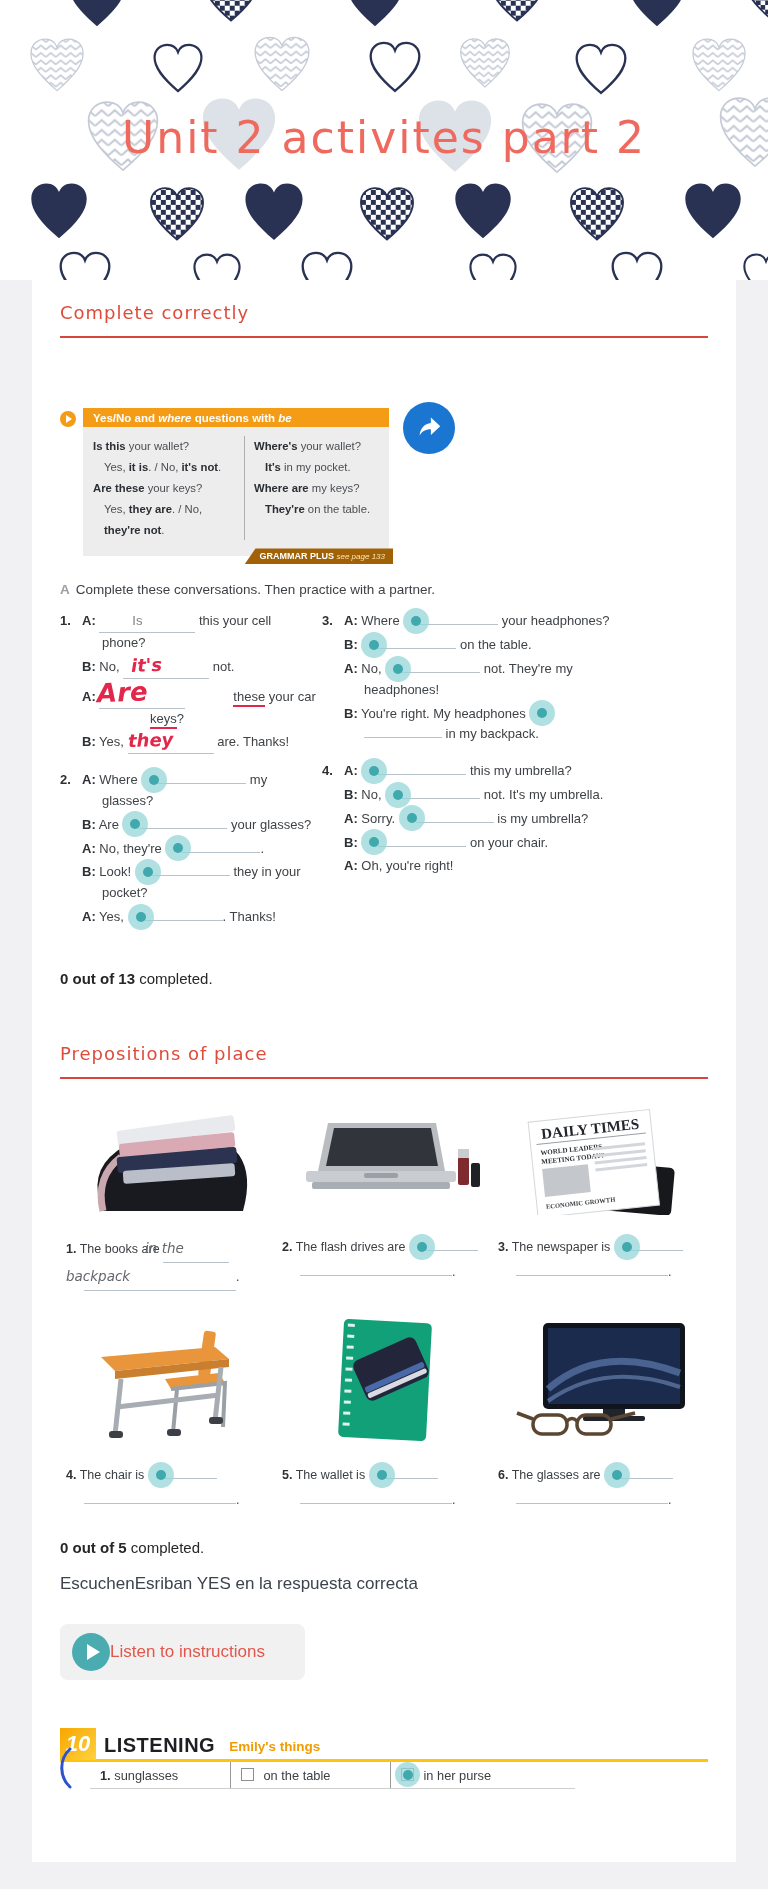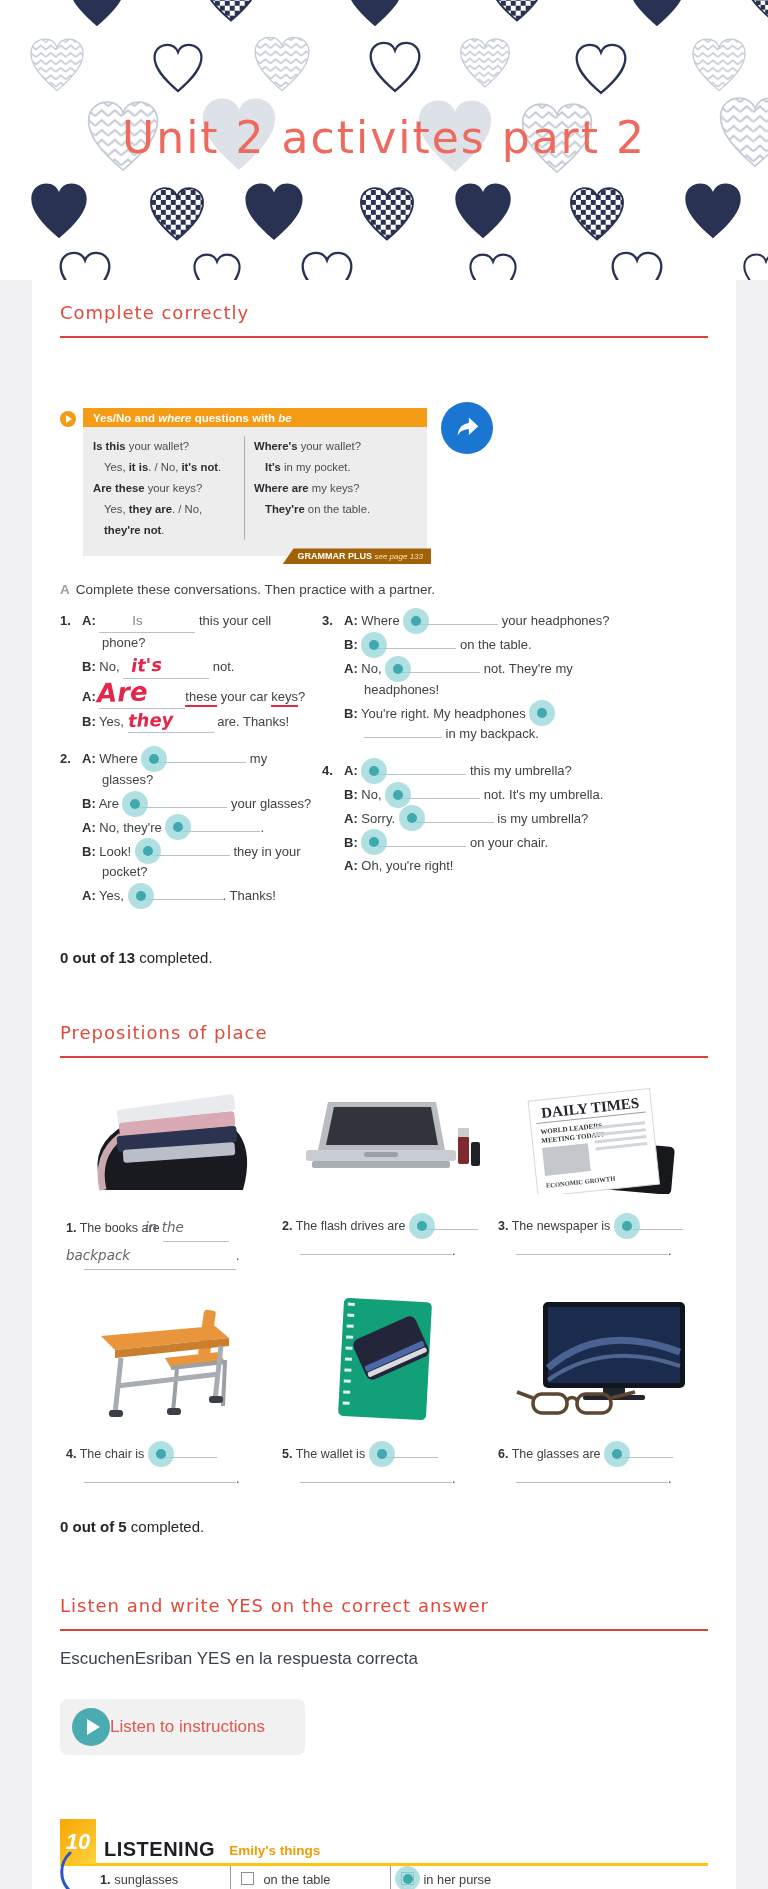--- a/index.html
+++ b/index.html
@@ -31,21 +31,21 @@
   
   .gbox-row { display:flex; align-items:flex-start; margin-top:70px; }
   .play-dot {
     width:16px; height:16px; border-radius:50%; background:#f59c17; flex:0 0 16px;
     position:relative; margin:3px 7px 0 0;
   }
   .play-dot::after {
     content:""; position:absolute; left:6px; top:4px;
     border-left:6px solid #fff; border-top:4px solid transparent; border-bottom:4px solid transparent;
   }
-  .gbox { width:344px; position:relative; }
+  .gbox { width:306px; position:relative; }
   .gbox-header {
     background:#f59c17; color:#fff; font-weight:bold; font-size:11.5px;
     padding:4px 10px 3px 10px;
   }
   .gbox-header .it { font-style:italic; }
   .gbox-body { background:#ededee; display:flex; padding:9px 0 16px 0; position:relative; }
   .gcol { font-size:11.3px; line-height:1.85; color:#4a4e52; padding:0 8px 0 10px; }
   .gcol b { color:#2b2e32; }
   .gcol-left { width:162px; border-right:1px solid #aeaeae; }
   .gcol-right { flex:1; padding-left:9px; }
@@ -91,21 +91,21 @@
   .hwblank {
     display:inline-block; border-bottom:1px solid #b7c2cb; min-width:86px;
     text-align:center; vertical-align:baseline;
   }
   .hw {
     display:inline-block; font-family:"DejaVu Sans", sans-serif; color:#e3274b;
     font-size:18px; font-weight:bold; font-style:italic; transform:rotate(-2deg);
     line-height:0.8;
   }
   .hw-big { font-size:26px; }
-  .redline { border-bottom:2px solid #e3274b; padding-bottom:1px; }
+  .redline { border-bottom:2px solid #e3274b; padding-bottom:1px;margin-left:48px; }
   .completed { margin-top:26px; font-size:15px; color:#272727; }
   .completed b { font-weight:bold; }
   
   .prep-head { margin-top:56px; }
   .prep-grid { display:flex; flex-wrap:wrap; margin-top:26px; }
   .prep-cell { width:33.33%; padding:0 6px; margin-bottom:24px; }
   .prep-img { height:110px; display:flex; align-items:flex-end; justify-content:center; }
   .prep-img.tall { height:128px; }
   .prep-cap { font-size:12.5px; color:#3d4145; margin-top:20px; padding-left:18px; text-indent:-18px; line-height:2.0; }
   .prep-cap b { color:#2d3034; }
@@ -124,23 +124,23 @@
   .tplay { width:38px; height:38px; border-radius:50%; background:#4aacb0; position:relative; }
   .tplay::after {
     content:""; position:absolute; left:15px; top:11px;
     border-left:13px solid #fff; border-top:8px solid transparent; border-bottom:8px solid transparent;
   }
   .listen-btn .lbl { color:#e2574b; font-size:17px; }
   
   .listening { margin-top:48px; }
   .lhead { display:flex; align-items:flex-end; border-bottom:3px solid #ffc40e; padding-bottom:2px; }
   .lnum {
-    width:36px; height:45px; background:linear-gradient(135deg,#f7a600,#ffd23e);
+    width:36px; height:32px; background:linear-gradient(135deg,#f7a600,#ffd23e);
     color:#fff; font-weight:bold; font-size:22px; font-style:italic;
-    display:flex; align-items:center; justify-content:center; margin-bottom:-3px;margin-top:16px;
+    display:flex; align-items:center; justify-content:center; margin-bottom:-3px;
   }
   .ltitle { font-size:20px; font-weight:bold; color:#1d1f22; margin-left:8px; letter-spacing:0.5px; }
   .lsub { font-size:13.5px; font-weight:bold; color:#f09c05; margin-left:14px; padding-bottom:3px; }
   .linstr { display:flex; align-items:flex-start; margin:12px 0 14px 14px; font-size:12.8px; color:#3d4145; }
   .linstr .play-dot { width:14px; height:14px; flex:0 0 14px; margin-top:1px; }
   .linstr .play-dot::after { left:5px; top:3px; border-left:5px solid #fff; border-top:4px solid transparent; border-bottom:4px solid transparent; }
   .ltable-wrap { position:relative; margin-left:30px; }
   .penmark { position:absolute; left:-34px; top:-16px; }
   .ltable { border-collapse:collapse; font-size:12.8px; color:#3d4145; }
   .ltable td { padding:5px 8px 5px 10px; border-bottom:1px solid #9a9a9a; height:27px; }
@@ -503,21 +503,20 @@
         <span class="cap-blank2"></span><span>.</span>
       </div>
     </div>
   </div>
 
   <div class="completed" style="margin-top:2px;">
     <b>0 out of 5</b><span> completed.</span>
   </div>
 
   
-  <div class="sec-head listen-head">Listen and write YES on the correct answer</div>
   <div class="listen-sub">EscuchenEsriban YES en la respuesta correcta</div>
 
   <div class="listen-btn">
     <span class="tplay"></span>
     <span class="lbl">Listen to instructions</span>
   </div>
 
   
   <div class="listening">
     <div class="lhead">

